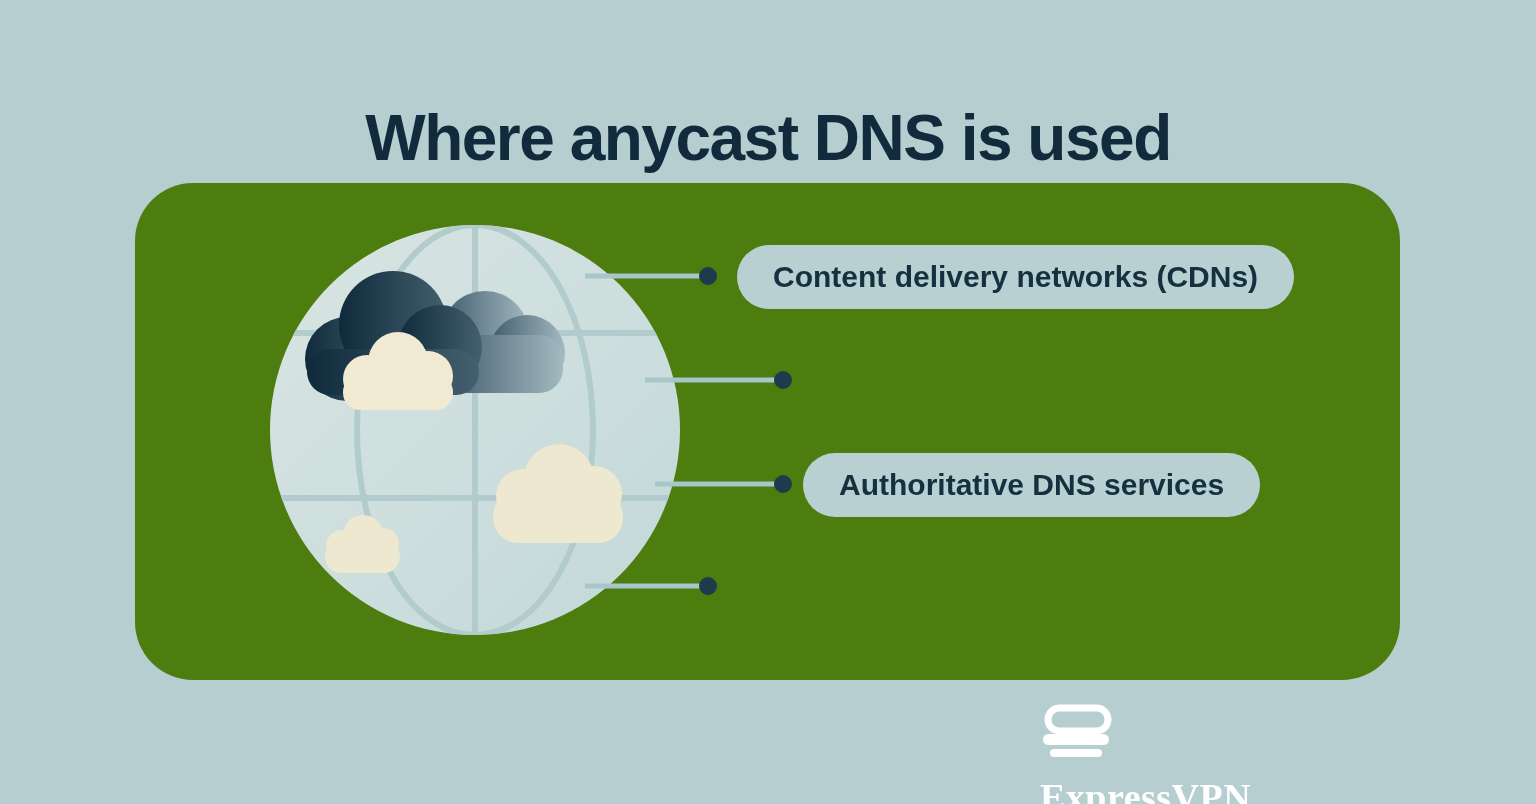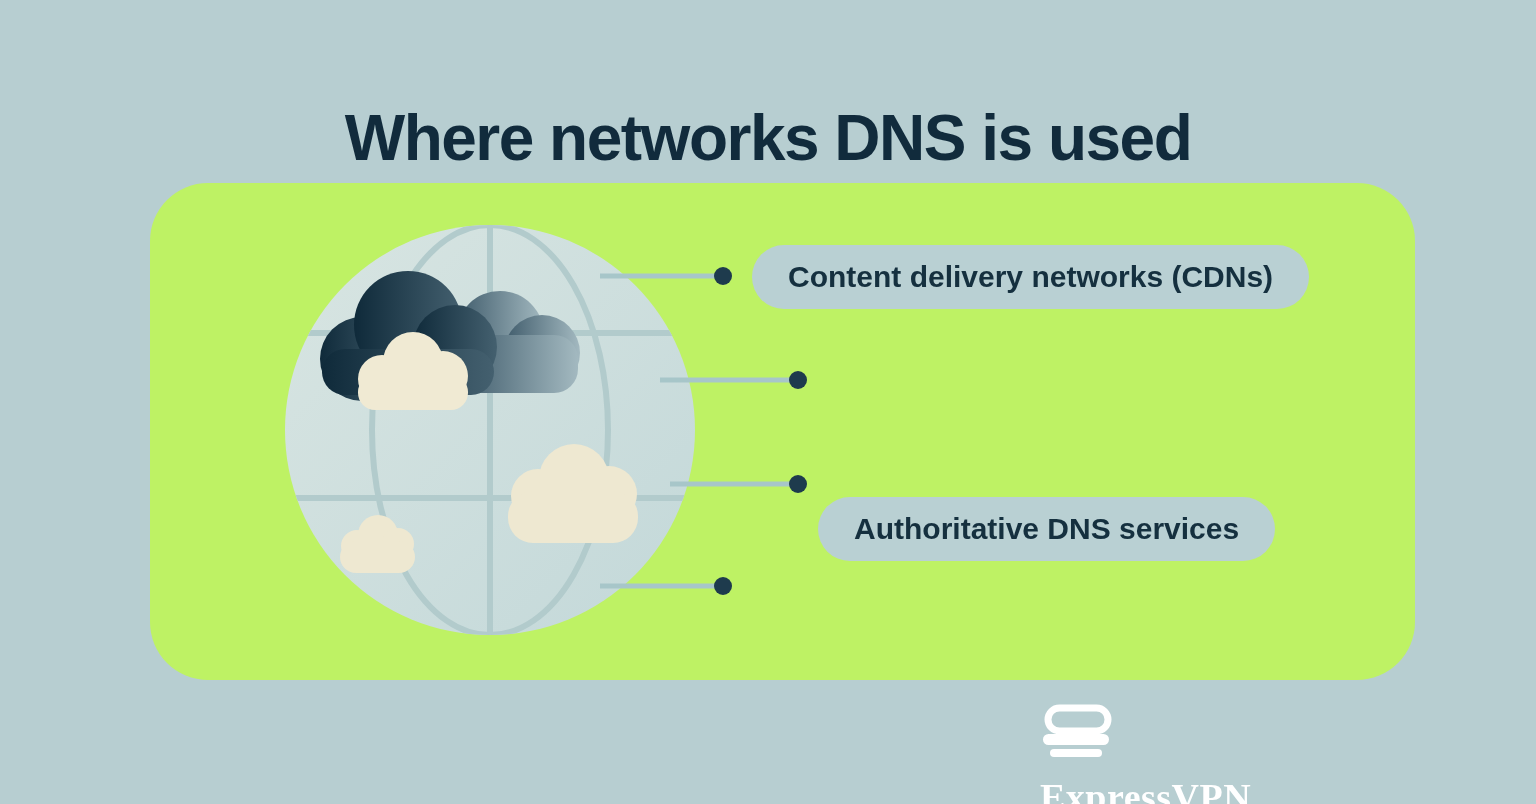--- a/index.html
+++ b/index.html
@@ -20,25 +20,25 @@
     left: 0;
     width: 100%;
     text-align: center;
     font-size: 64px;
     font-weight: 800;
     letter-spacing: -1.5px;
     color: #112b3c;
   }
   .panel {
     position: absolute;
-    left: 150px;
+    left: 135px;
     top: 183px;
     width: 1265px;
     height: 497px;
-    background: #bef264;
+    background: #4d7c0f;
     border-radius: 58px;
   }
   .scene {
     position: absolute;
     left: 0;
     top: 0;
     width: 1265px;
     height: 497px;
   }
   .pill {
@@ -48,42 +48,42 @@
     padding: 0 36px;
     background: #b9d0d3;
     border-radius: 32px;
     font-size: 30px;
     font-weight: 600;
     color: #15303f;
     white-space: nowrap;
   }
   .pill-1 { left: 602px; top: 62px; }
   .pill-2 { left: 668px; top: 166px; }
-  .pill-3 { left: 668px; top: 270px; margin-top: 44px; }
+  .pill-3 { left: 668px; top: 270px; }
   .pill-4 { left: 602px; top: 372px; }
   .brand {
     position: absolute;
     left: 1040px;
     top: 703px;
     display: flex;
     gap: 16px;
     flex-direction: column;
   }
   .brand-word {
     color: #ffffff;
     font-family: "Liberation Serif", serif;
     font-size: 38px;
     font-weight: 600;
     letter-spacing: 0.5px;
   }
 </style>
 </head>
 <body>
 
-<h1 class="title">Where networks DNS is used</h1>
+<h1 class="title">Where anycast DNS is used</h1>
 
 <div class="panel">
 
   <svg class="scene" viewBox="0 0 1265 497">
     <defs>
       <linearGradient id="globeGrad" x1="0" y1="0" x2="1" y2="1">
         <stop offset="0" stop-color="#d8e5e2"></stop>
         <stop offset="1" stop-color="#c3d8d9"></stop>
       </linearGradient>
       <linearGradient id="darkCloudGrad" x1="0" y1="0" x2="1" y2="0">

